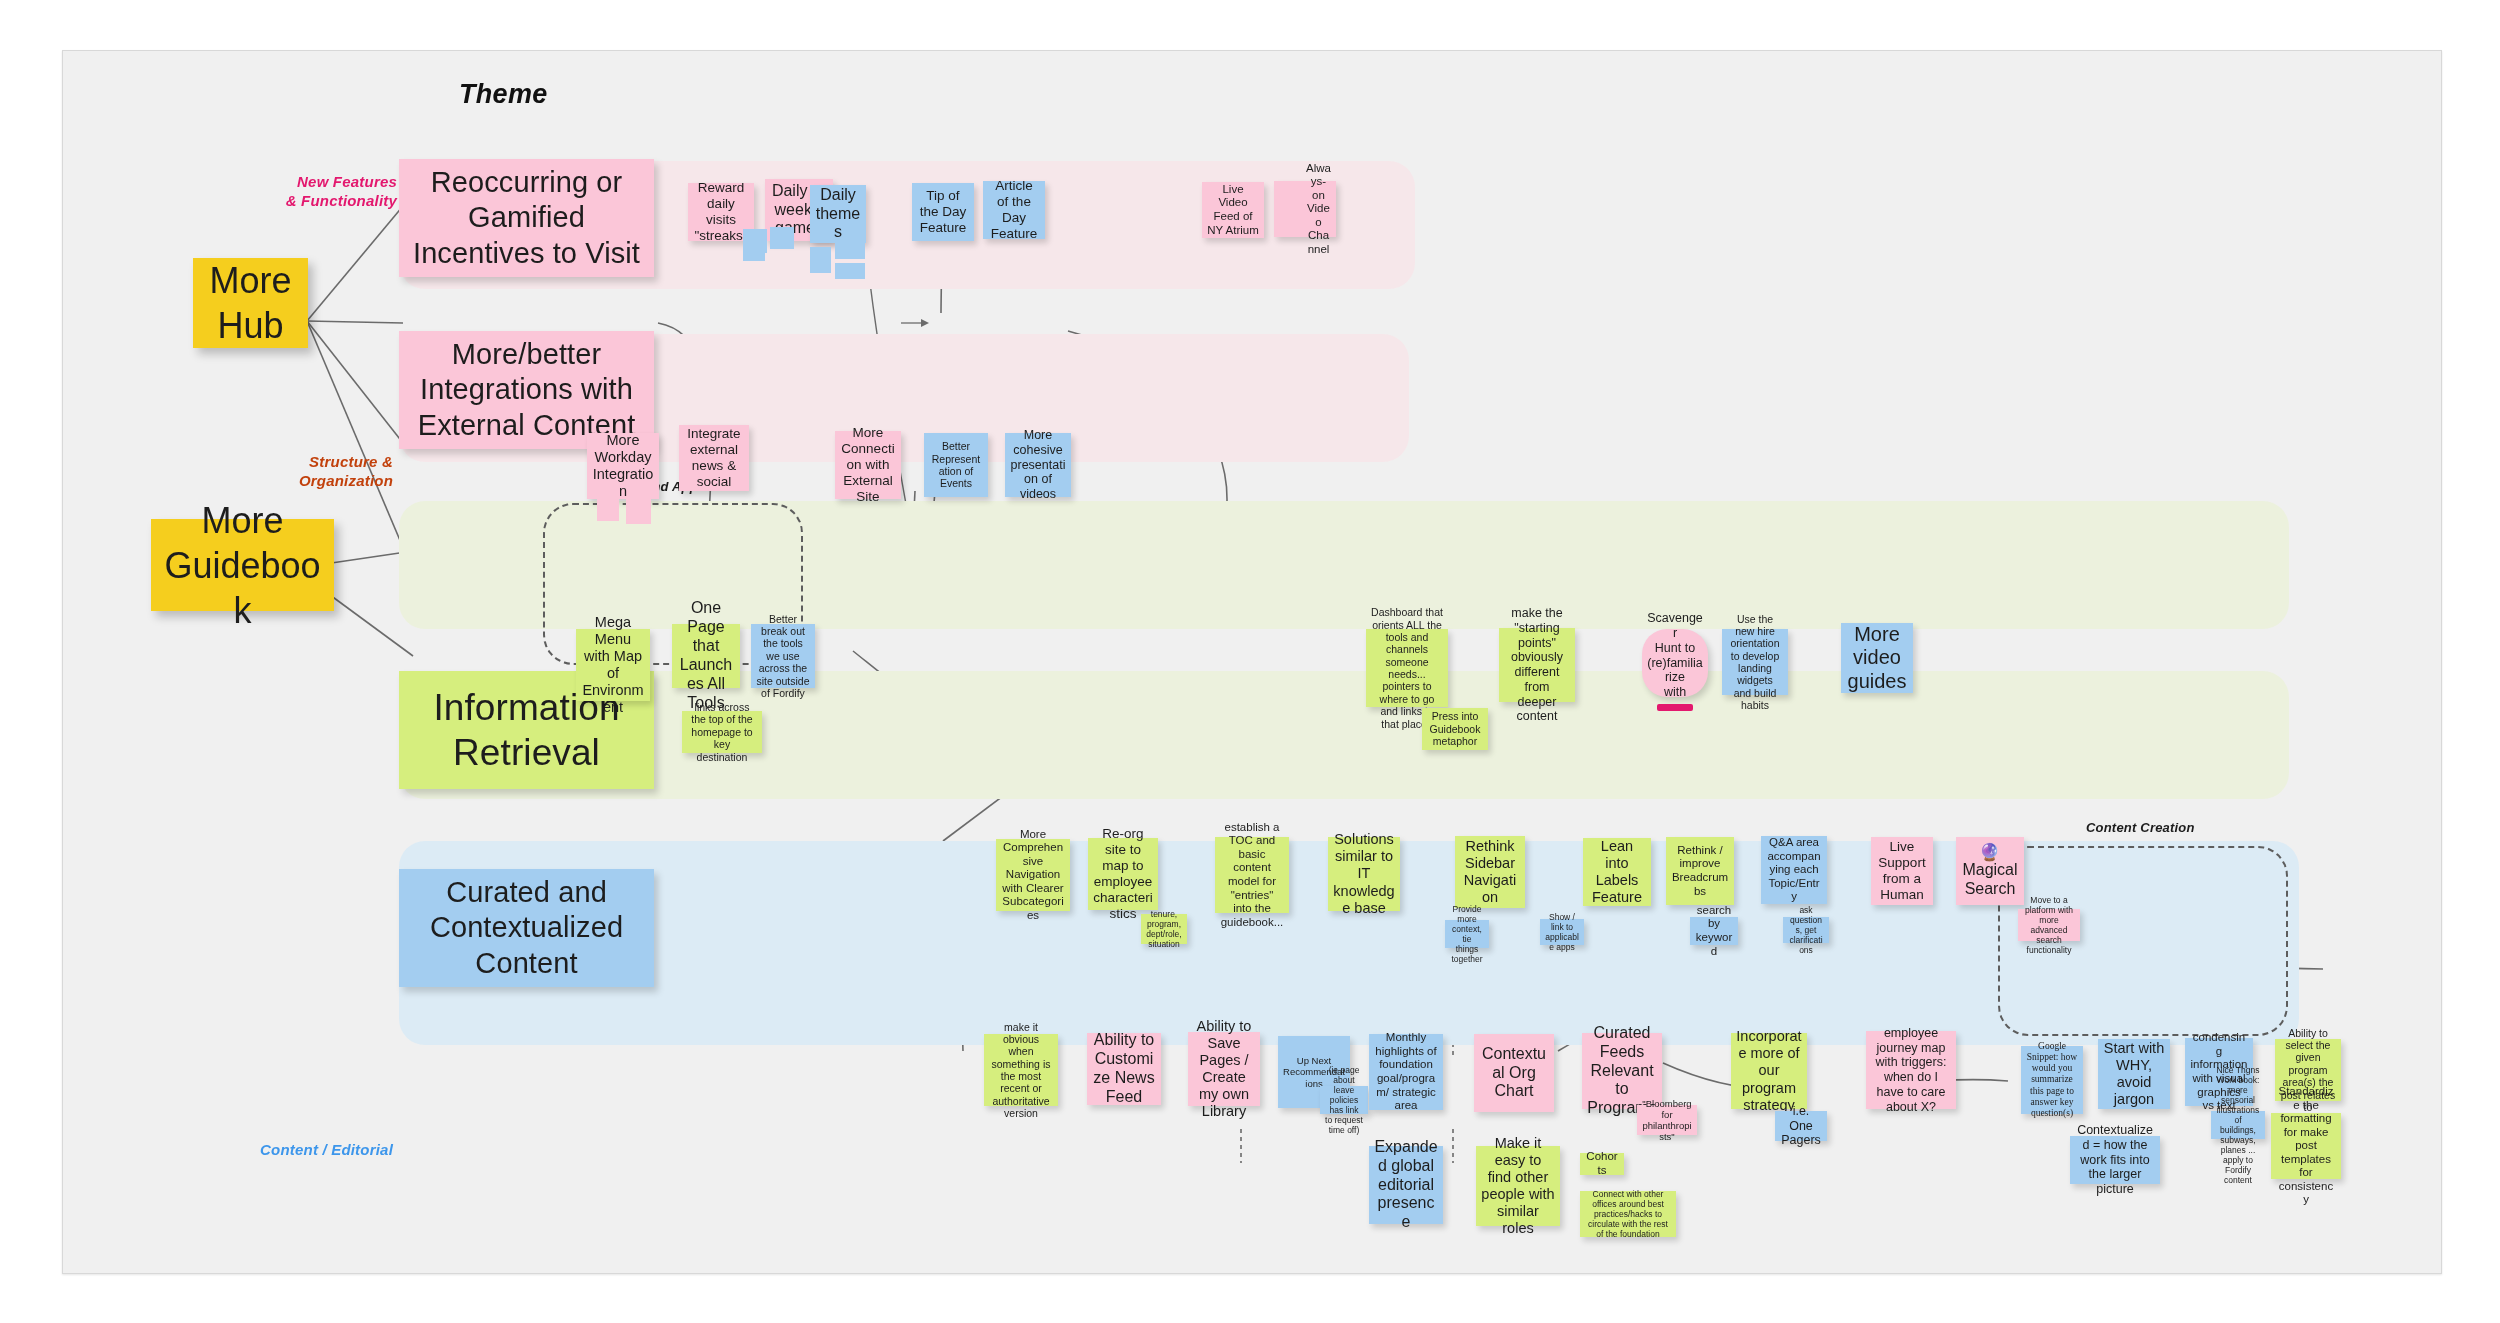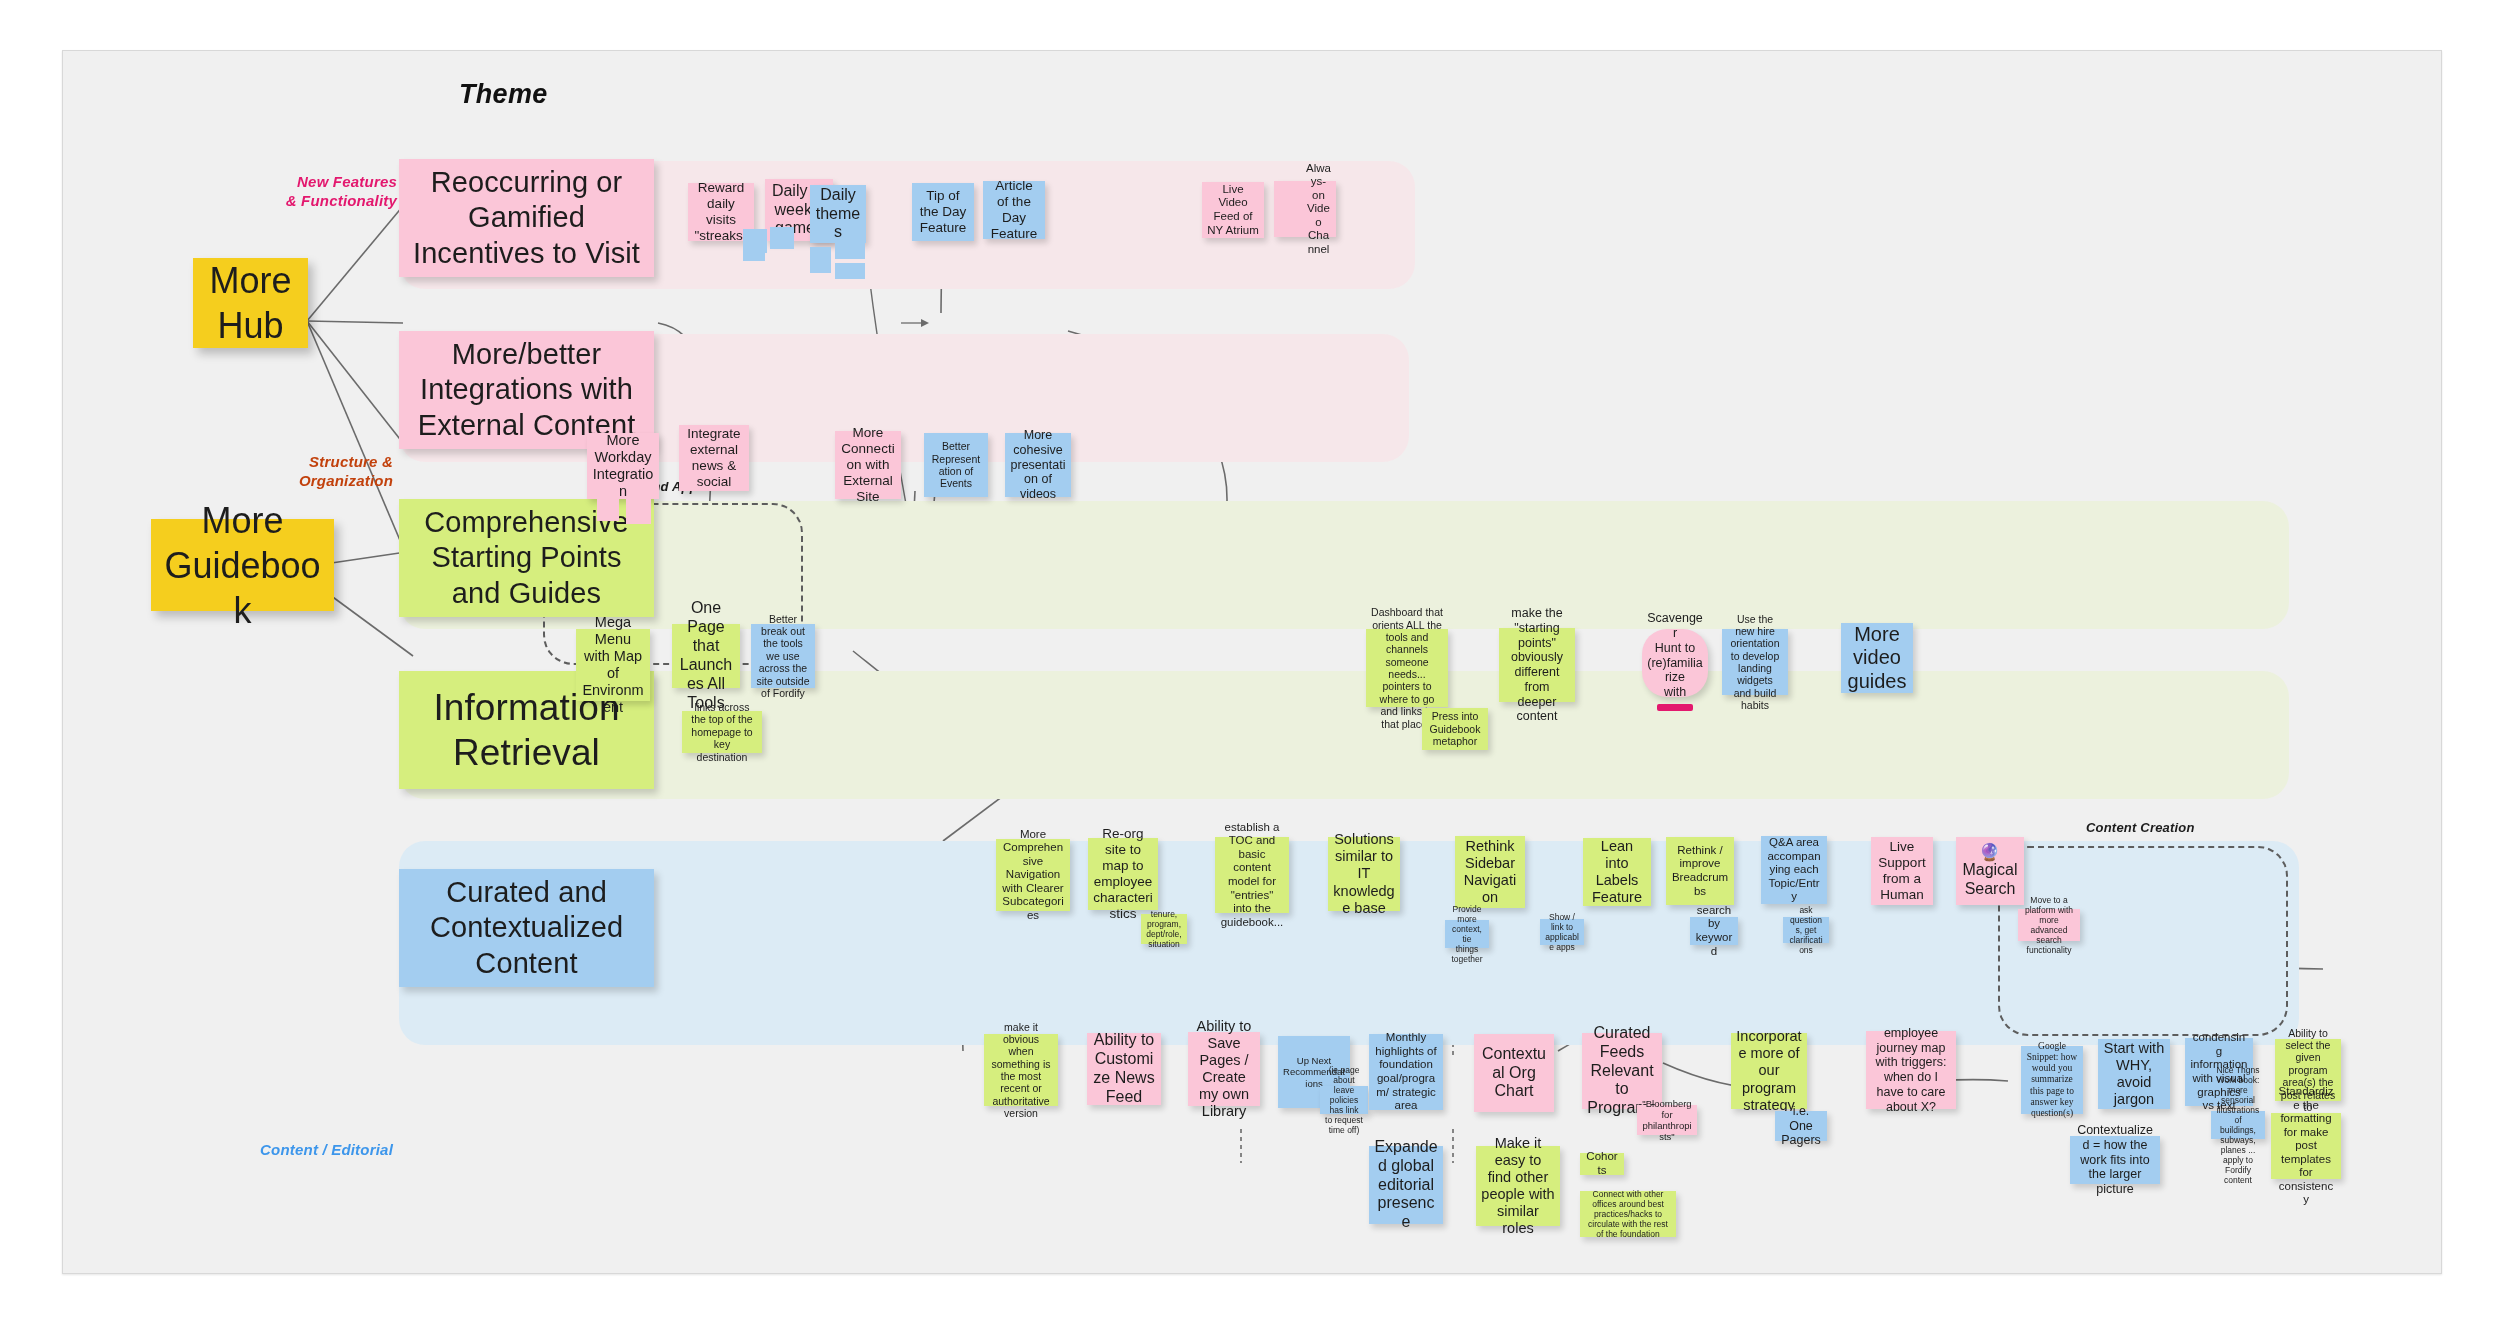--- a/index.html
+++ b/index.html
@@ -177,21 +177,20 @@
       <span>More</span>
       <span>Hub</span>
     </div>
     <div class="note n-yellow anchor nstack" style="left:88px;top:468px;width:183px;height:92px;">
       <span>More</span>
       <span>Guidebook</span>
     </div>
 
     <div class="note n-pink theme-note" style="left:336px;top:108px;width:255px;height:118px;">Reoccurring or Gamified Incentives to Visit</div>
     <div class="note n-pink theme-note" style="left:336px;top:280px;width:255px;height:118px;">More/better Integrations with External Content</div>
-    <div class="note n-green theme-note" style="left:336px;top:448px;width:255px;height:118px;">Comprehensive Starting Points and Guides</div>
     <div class="note n-green theme-note big" style="left:336px;top:620px;width:255px;height:118px;">Information Retrieval</div>
     <div class="note n-blue theme-note" style="left:336px;top:818px;width:255px;height:118px;">Curated and Contextualized Content</div>
 
     <div class="note n-pink t13" style="left:625px;top:132px;width:66px;height:58px;">Reward daily visits "streaks"</div>
     <div class="note n-pink t15 t16" style="left:702px;top:128px;width:68px;height:62px;">Daily or weekly games</div>
     <div class="note n-blue" style="left:680px;top:178px;width:24px;height:24px;box-shadow:none;"></div>
     <div class="note n-blue" style="left:680px;top:186px;width:22px;height:24px;box-shadow:none;"></div>
     <div class="note n-blue" style="left:707px;top:176px;width:24px;height:22px;box-shadow:none;"></div>
 
     <div class="note n-blue t16" style="left:747px;top:134px;width:56px;height:58px;">Daily themes</div>

